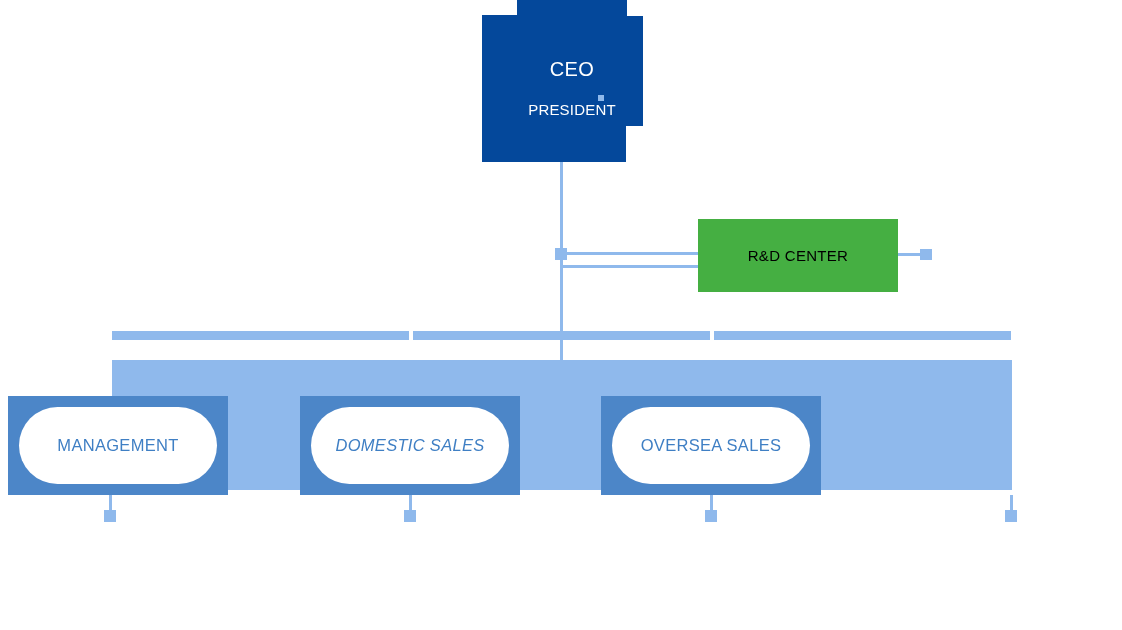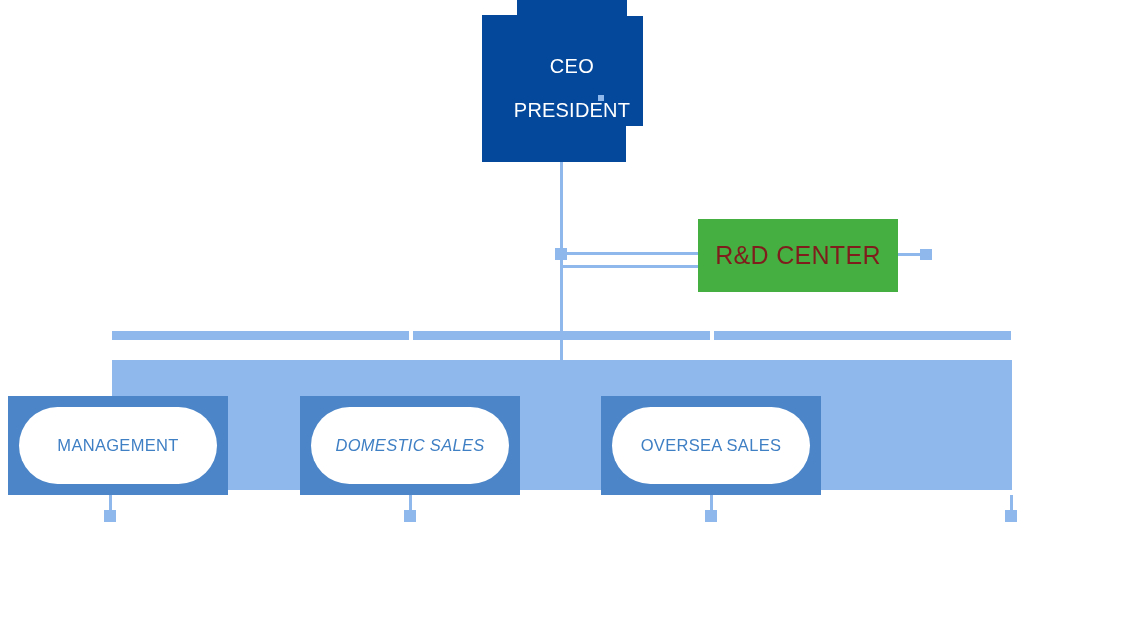--- a/index.html
+++ b/index.html
@@ -34,21 +34,21 @@
     left: 482px; top: 15px; width: 144px; height: 147px;
     display: flex; flex-direction: column;
     align-items: center; justify-content: center;
     color: #ffffff;
     text-align: center;
     line-height: 1.18;
     z-index: 5;
     padding-left: 18px;
   }
   .ceo-title { font-size: 20px; letter-spacing: .4px; }
-  .ceo-sub   { font-size: 20px; letter-spacing: .2px; margin-top: 20px; }
+  .ceo-sub   { font-size: 15px; letter-spacing: .2px; margin-top: 20px; }
   .ceo-handle {
     position: absolute; left: 598px; top: 95px;
     width: 6px; height: 6px;
     background: #8FB9EC;
     z-index: 6;
   }
 
   
   .trunk {
     position: absolute;
@@ -87,22 +87,22 @@
     background: #8FB9EC;
   }
 
   
   .rd-box {
     position: absolute;
     left: 698px; top: 219px;
     width: 200px; height: 73px;
     background: #45AF42;
     display: flex; align-items: center; justify-content: center;
-    color: #7f1d1d;
-    font-size: 25px;
+    color: #000000;
+    font-size: 15px;
     letter-spacing: .3px;
   }
 
   
   .rule {
     position: absolute;
     top: 331px;
     height: 9px;
     background: #8FB9EC;
   }

